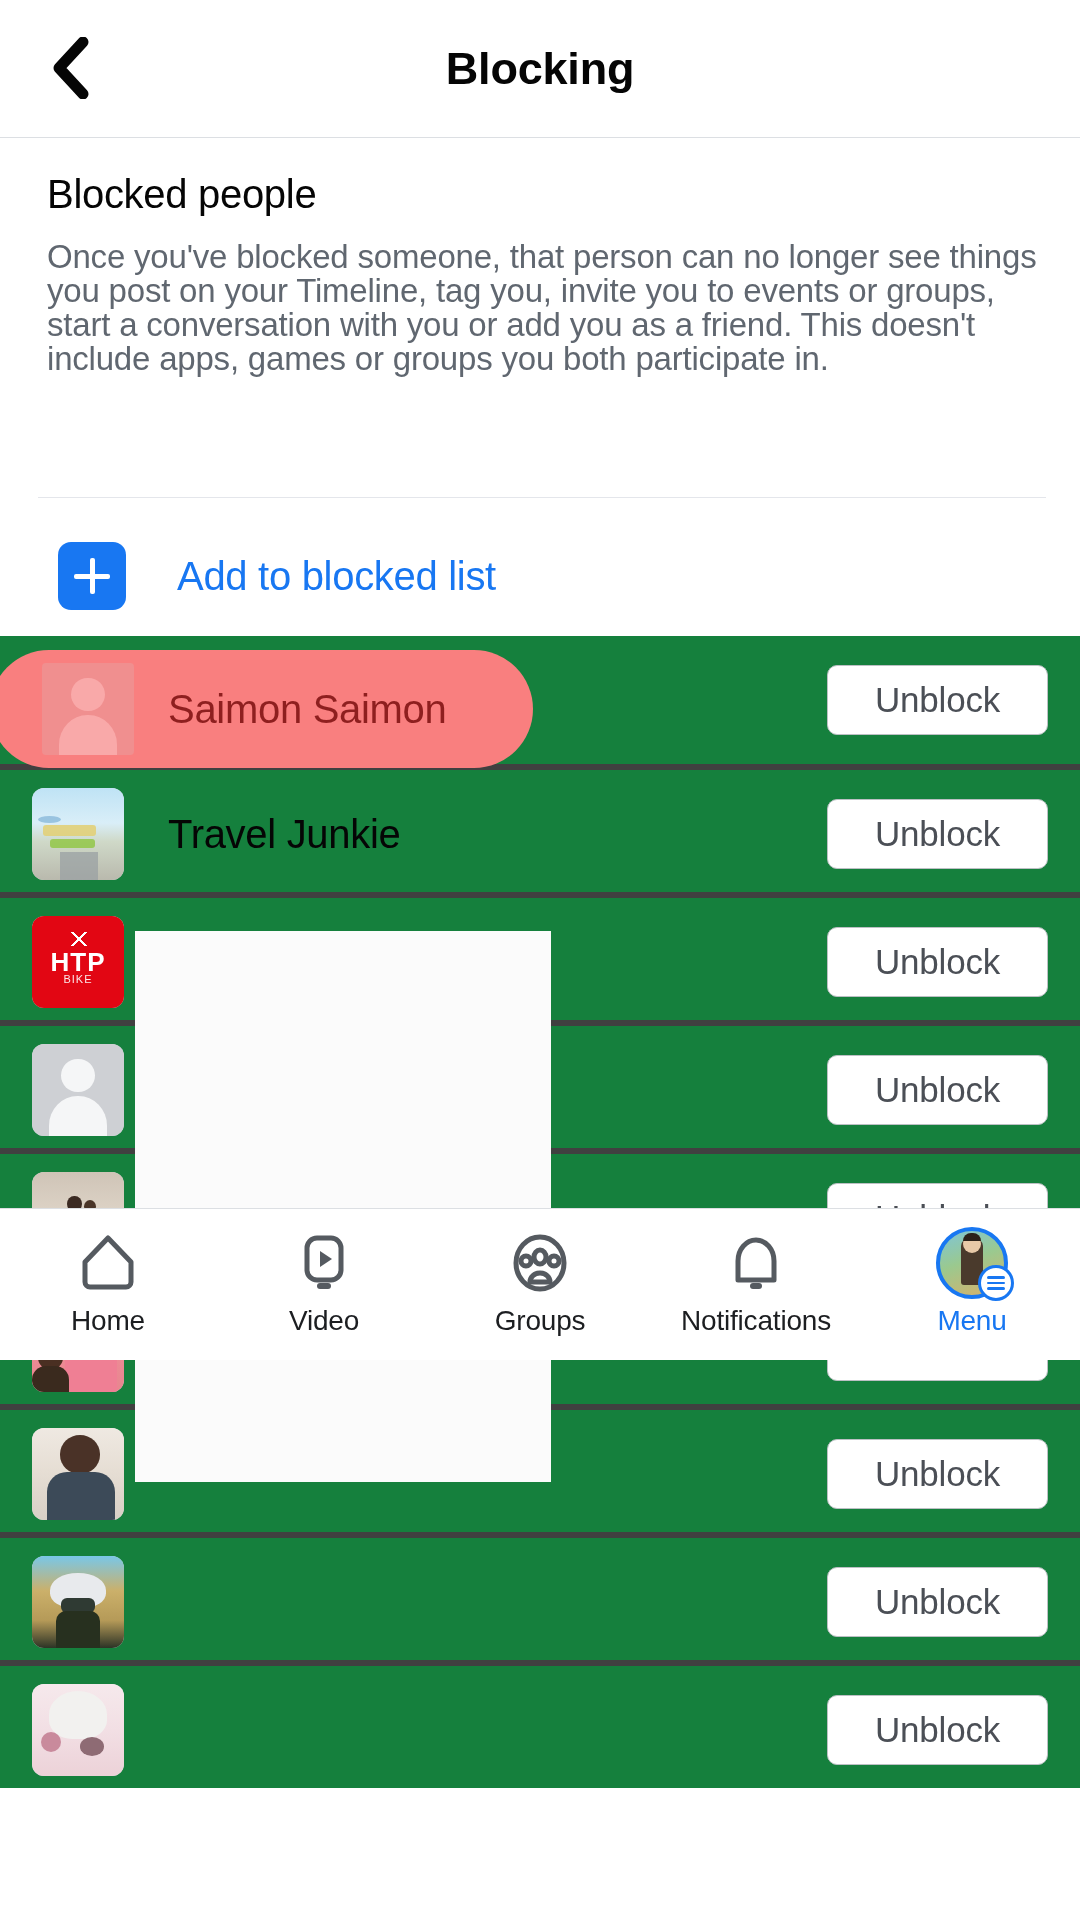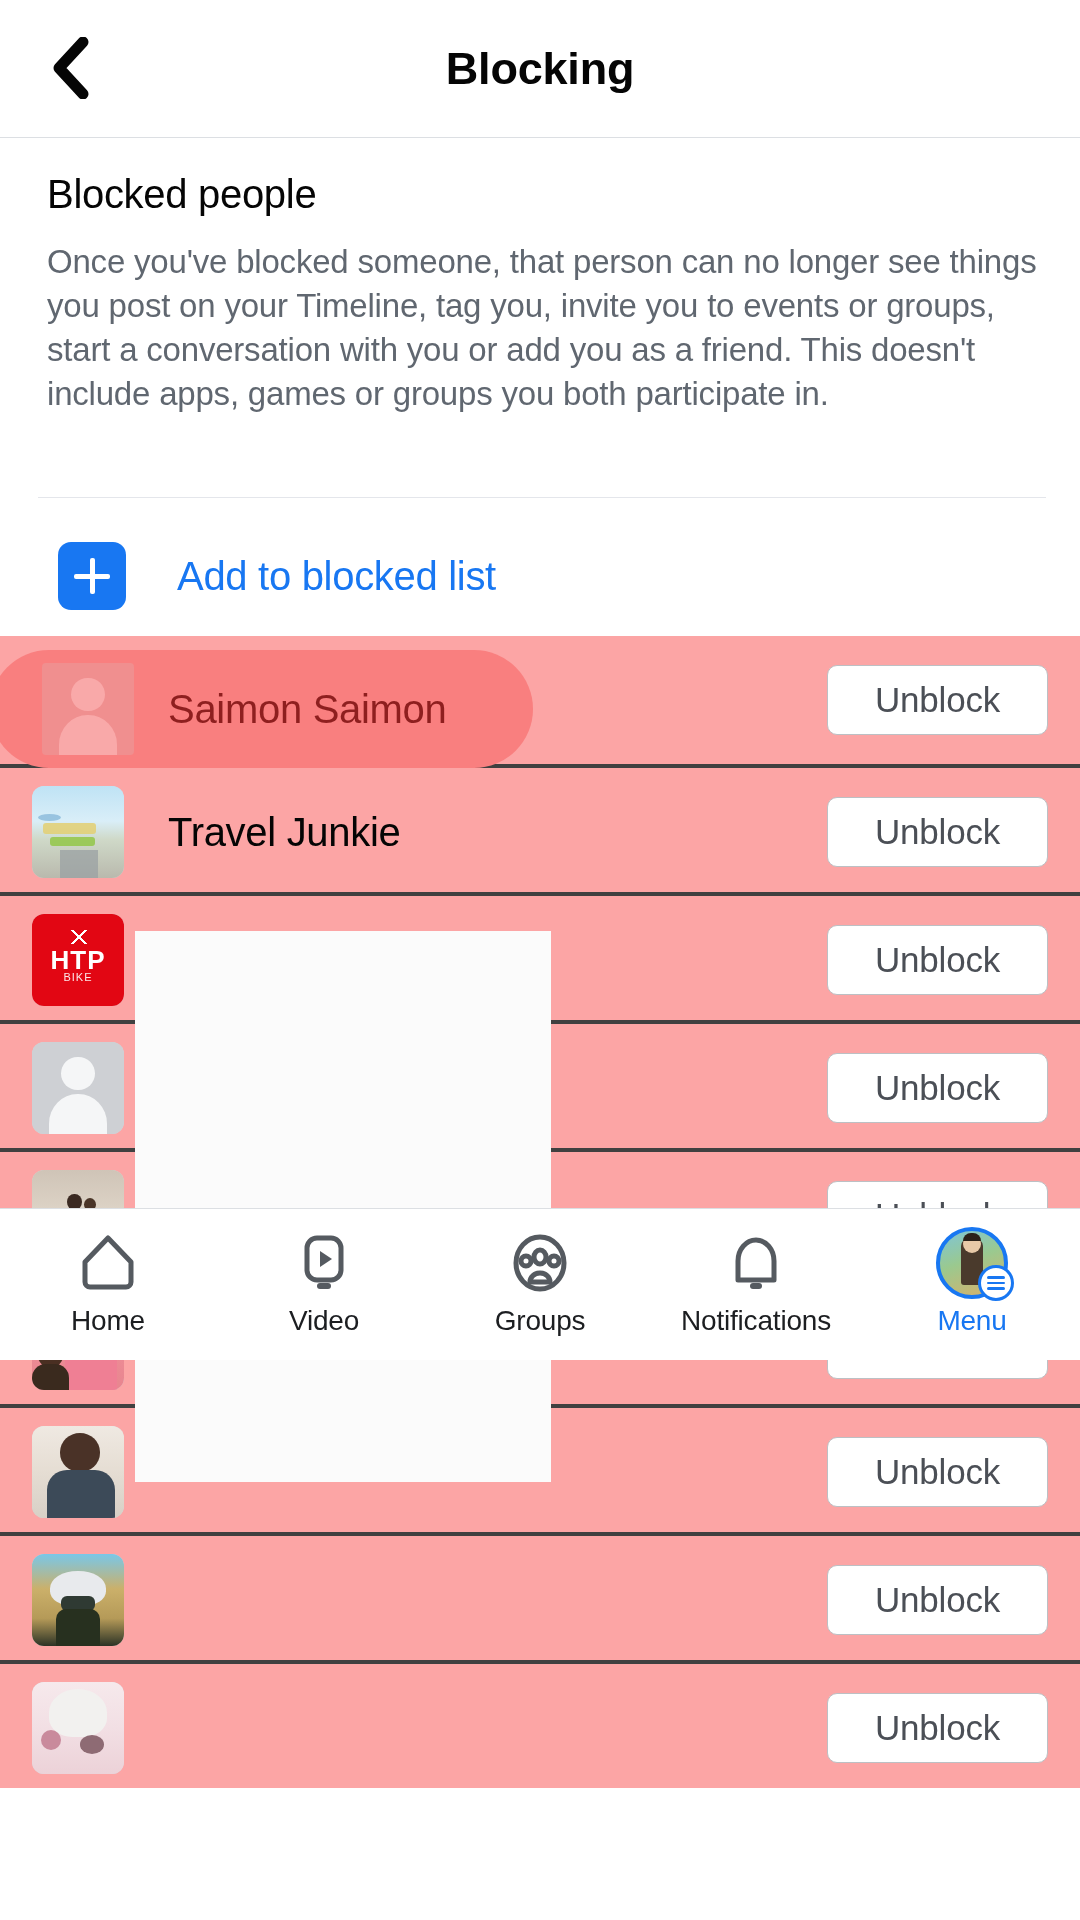--- a/index.html
+++ b/index.html
@@ -27,21 +27,21 @@
     font-size:45px; font-weight:bold; color:#050505; letter-spacing:-0.2px;
   }
 
   
   .section-title {
     position:absolute; left:47px; top:172px;
     font-size:40px; font-weight:normal; color:#050505; letter-spacing:-0.3px;
   }
   .section-desc {
     position:absolute; left:47px; top:240px; width:1000px;
-    font-size:33px; line-height:44px; color:#606770; letter-spacing:-0.2px;
+    font-size:33px; line-height:34px; color:#606770; letter-spacing:-0.2px;
   }
   .desc-rule {
     position:absolute; left:38px; top:497px; width:1008px; height:1px;
     background:#e4e6eb;
   }
 
   
   .add-row {
     position:absolute; left:0; top:517px; width:1080px; height:118px;
     cursor:pointer;
@@ -57,23 +57,23 @@
   .add-plus:before { left:16px; top:31.5px; width:36px; height:5px; }
   .add-plus:after  { left:31.5px; top:16px; width:5px; height:36px; }
   .add-label {
     position:absolute; left:163px; top:26px;
     font-size:40px; color:#1877f2; letter-spacing:-0.3px; line-height:66px;
   }
 
   
   .list { position:absolute; left:0; top:636px; width:1080px; }
   .brow {
-    position:relative; width:1080px; height:128px; background:#fca5a5;
-  }
-  .brow + .brow { border-top:4px solid #404040; }
+    position:relative; width:1080px; height:128px; background:#15803d;
+  }
+  .brow + .brow { border-top:6px solid #404040; }
   .brow .avatar {
     position:absolute; left:32px; top:18px; width:92px; height:92px;
     border-radius:12px; overflow:hidden; background:#d4d7dc;
   }
   .brow .name {
     position:absolute; left:168px; top:0; height:128px;
     display:flex; align-items:center;
     font-size:40px; color:#050505; letter-spacing:-0.3px;
   }
   .unblock-btn {

